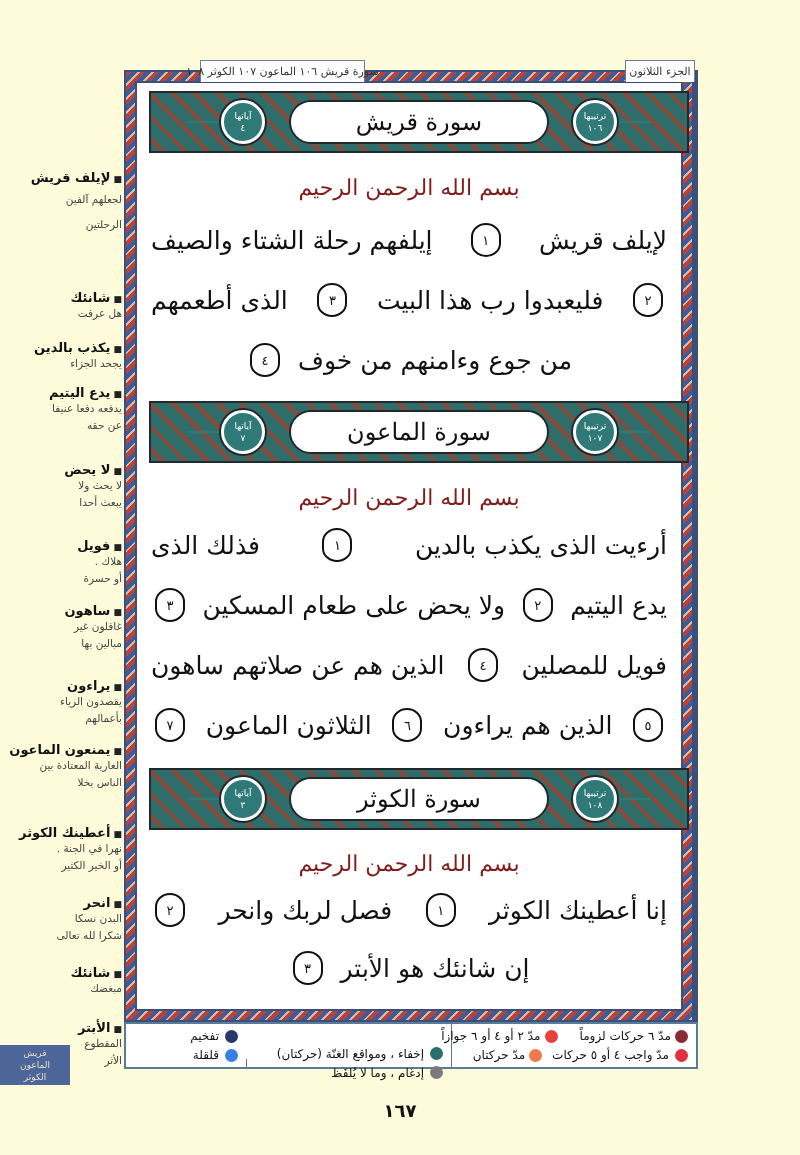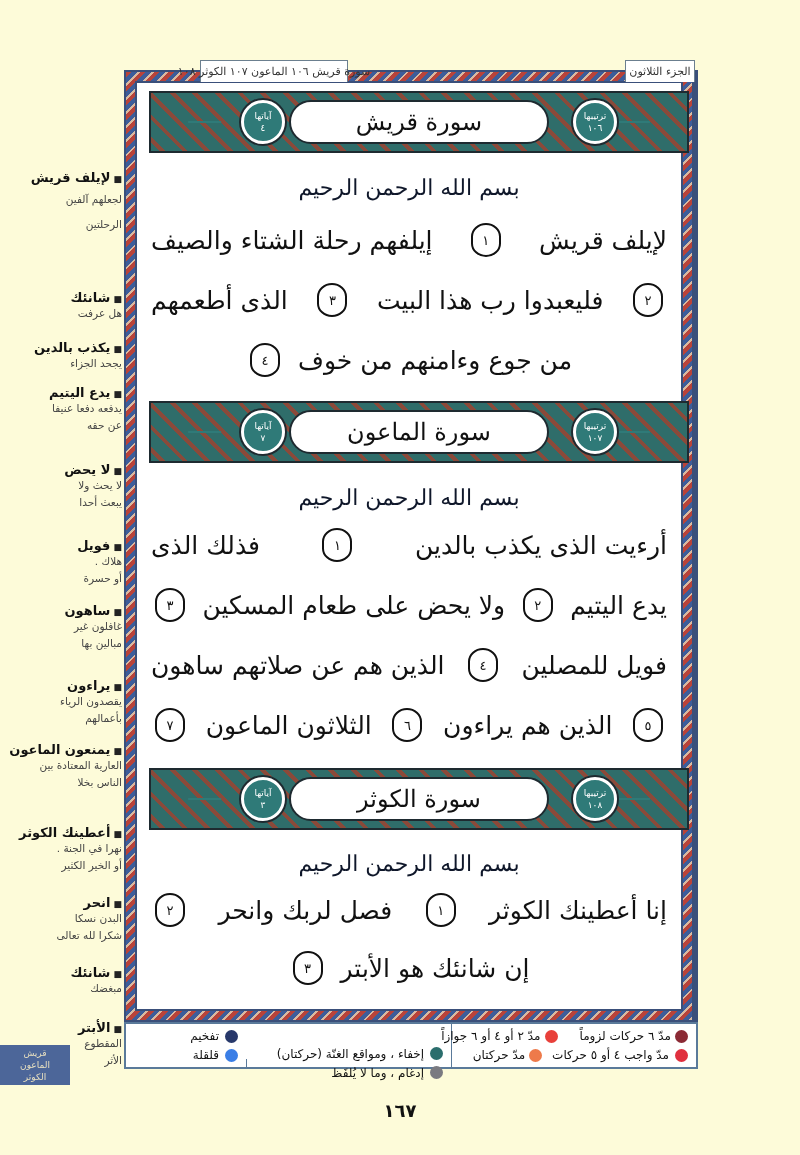--- a/index.html
+++ b/index.html
@@ -11,21 +11,21 @@
     direction: ltr;
   }
   
   .hdr-tab {
     position: absolute; top: 60px; height: 22px;
     background: #fff; border: 1px solid #6b7f8f; border-bottom: none;
     font-family: "DejaVu Serif", serif; font-size: 11px; color: #333;
     display: flex; align-items: center; justify-content: center;
     direction: rtl; white-space: nowrap; padding: 0 6px; z-index: 3;
   }
-  .hdr-tab.left { left: 200px; width: 148px; }
+  .hdr-tab.left { left: 200px; width: 165px; }
   .hdr-tab.right { left: 625px; width: 70px; }
 
   
   .frame {
     position: absolute; left: 124px; top: 70px; width: 570px; height: 952px;
     background:
       repeating-linear-gradient(135deg, #b8433a 0 4px, #3d5d9a 4px 8px, #d9b9a0 8px 10px);
     border: 2px solid #3a4f7a;
     padding: 9px;
   }
@@ -55,28 +55,28 @@
     display: flex; align-items: center; justify-content: center;
     font-family: "DejaVu Serif", serif; font-size: 24px; color: #111;
     direction: rtl;
   }
   .medallion {
     position: absolute; top: 7px; width: 44px; height: 44px;
     border-radius: 50%; background: #2f7a78; border: 3px solid #fff;
     box-shadow: 0 0 0 2px #1e2a30;
     color: #fff; font-size: 9px; line-height: 12px;
     display: flex; flex-direction: column; align-items: center; justify-content: center;
-    direction: rtl; font-family: "DejaVu Sans", sans-serif; margin-left: 20px;
+    direction: rtl; font-family: "DejaVu Sans", sans-serif;
   }
   .medallion.right { right: 70px; }
   .medallion.left { left: 70px; }
 
   .basmala {
     position: absolute; left: 0; width: 100%; text-align: center;
-    font-family: "DejaVu Serif", serif; font-size: 22px; color: #0f172a;
+    font-family: "DejaVu Serif", serif; font-size: 22px; color: #7f1d1d;
     direction: rtl;
   }
   .ayah-line {
     position: absolute; left: 14px; right: 14px;
     font-family: "DejaVu Serif", serif; font-size: 25px; color: #111;
     direction: rtl; text-align: justify; text-align-last: justify;
     white-space: nowrap; display: flex; justify-content: space-between; align-items: center;
   }
   .ayah-line.center { justify-content: center; gap: 14px; }
   .ayah-marker {

